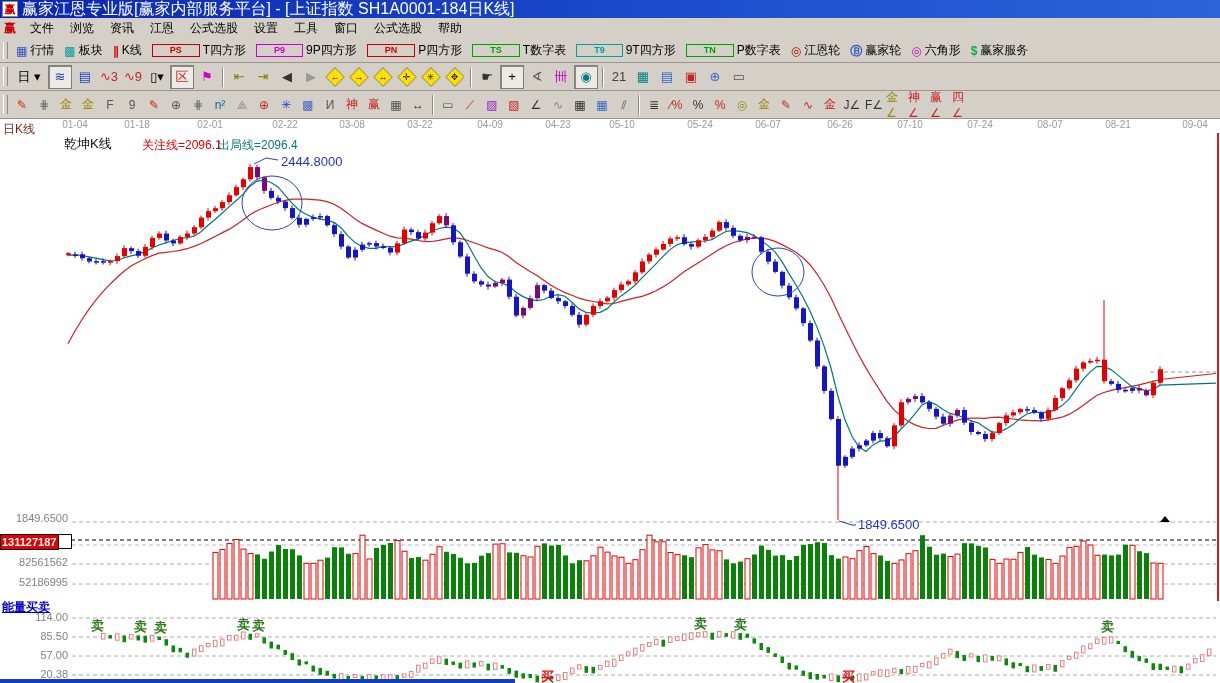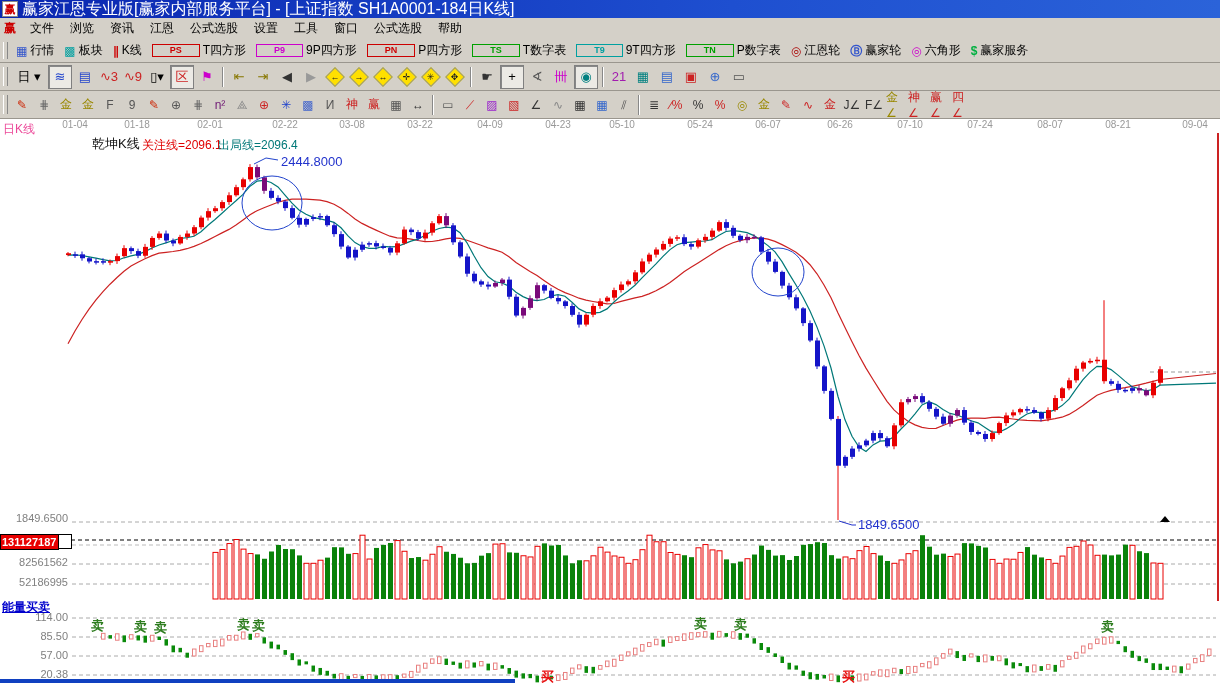--- a/index.html
+++ b/index.html
@@ -38,22 +38,22 @@
   .diamond span{transform:rotate(-45deg);font-size:9px;color:#222;line-height:9px;}
   .sep{width:1px;height:20px;background:#888;border-right:1px solid #fff;margin:0 3px;}
   
   .dateaxis{position:absolute;left:0;top:119px;width:1220px;height:12px;background:#fff;
     border-bottom:1px solid #999;}
   .datelabel{position:absolute;top:0;font-size:10px;color:#999;transform:translateX(-50%);
     white-space:nowrap;}
   
   .chartwrap{position:absolute;left:0;top:131px;width:1220px;height:552px;background:#fff;}
   .ovl{position:absolute;font-size:12px;white-space:nowrap;}
-  .lbl-period{left:3px;top:-10px;color:#ec4899;}
-  .lbl-qiankun{left:64px;top:4px;color:#111;font-size:13px;margin-left:28px;}
+  .lbl-period{left:3px;top:-10px;color:#7f1d1d;}
+  .lbl-qiankun{left:64px;top:4px;color:#111;font-size:13px;}
   .lbl-watch{left:142px;top:6px;color:#e00000;}
   .lbl-exit{left:218px;top:6px;color:#007878;}
   .vol-label{position:absolute;width:66px;text-align:right;font-size:11px;color:#808080;}
   .vol-current{position:absolute;left:0;top:403px;background:#e80000;color:#fff;
     font-weight:bold;font-size:11px;padding:1px 2px 1px 1px;border:1px solid #000;}
   .vol-current-box{position:absolute;left:58px;top:403px;width:12px;height:13px;
     background:#fff;border:1px solid #000;}
   .ind-label{position:absolute;left:2px;top:468px;color:#0000cc;font-weight:bold;
     font-size:12px;text-decoration:underline;}
   .ind-tick{position:absolute;width:66px;text-align:right;font-size:11px;color:#808080;}
@@ -191,42 +191,42 @@
             <span>✥</span>
           </span>
         </span>
         <span class="sep"></span>
         <span class="iconbtn" style="color: rgb(51, 51, 51);">☛</span>
         <span class="iconbtn pressed" style="color: rgb(0, 0, 0);">+</span>
         <span class="iconbtn" style="color: rgb(85, 85, 85);">∢</span>
         <span class="iconbtn" style="color: rgb(204, 0, 204);">卌</span>
         <span class="iconbtn pressed" style="color: rgb(0, 128, 128);">◉</span>
         <span class="sep"></span>
-        <span class="iconbtn" style="color: #a21caf;">21</span>
+        <span class="iconbtn" style="color: #404040;">21</span>
         <span class="iconbtn" style="color: rgb(0, 128, 128);">▦</span>
         <span class="iconbtn" style="color: rgb(51, 102, 204);">▤</span>
         <span class="iconbtn" style="color: rgb(204, 34, 34);">▣</span>
         <span class="iconbtn" style="color: rgb(51, 102, 204);">⊕</span>
         <span class="iconbtn" style="color: rgb(85, 85, 85);">▭</span>
       </span>
   </div>
 
   <div class="toolbar tb3">
     <span class="grip"></span>
     <span id="tb3-items" style="display:flex;align-items:center;">
         <span class="iconbtn small" style="color: rgb(204, 34, 0);">✎</span>
         <span class="iconbtn small" style="color: rgb(102, 102, 102);">⋕</span>
         <span class="iconbtn small" style="color: rgb(153, 136, 0);">金</span>
         <span class="iconbtn small" style="color: rgb(153, 136, 0);">金</span>
         <span class="iconbtn small" style="color: rgb(85, 85, 85);">F</span>
         <span class="iconbtn small" style="color: rgb(85, 85, 85);">9</span>
         <span class="iconbtn small" style="color: rgb(204, 34, 0);">✎</span>
         <span class="iconbtn small" style="color: rgb(85, 85, 85);">⊕</span>
         <span class="iconbtn small" style="color: rgb(102, 102, 102);">⋕</span>
-        <span class="iconbtn small" style="color: #701a75;">n²</span>
+        <span class="iconbtn small" style="color: #0369a1;">n²</span>
         <span class="iconbtn small" style="color: rgb(136, 136, 136);">⟁</span>
         <span class="iconbtn small" style="color: rgb(204, 34, 34);">⊕</span>
         <span class="iconbtn small" style="color: rgb(34, 68, 204);">✳</span>
         <span class="iconbtn small" style="color: rgb(68, 102, 204);">▩</span>
         <span class="iconbtn small" style="color: rgb(85, 85, 85);">И</span>
         <span class="iconbtn small" style="color: rgb(204, 34, 34);">神</span>
         <span class="iconbtn small" style="color: rgb(204, 34, 34);">赢</span>
         <span class="iconbtn small" style="color: rgb(85, 85, 85);">▦</span>
         <span class="iconbtn small" style="color: rgb(51, 51, 51);">↔</span>
         <span class="sep"></span>

